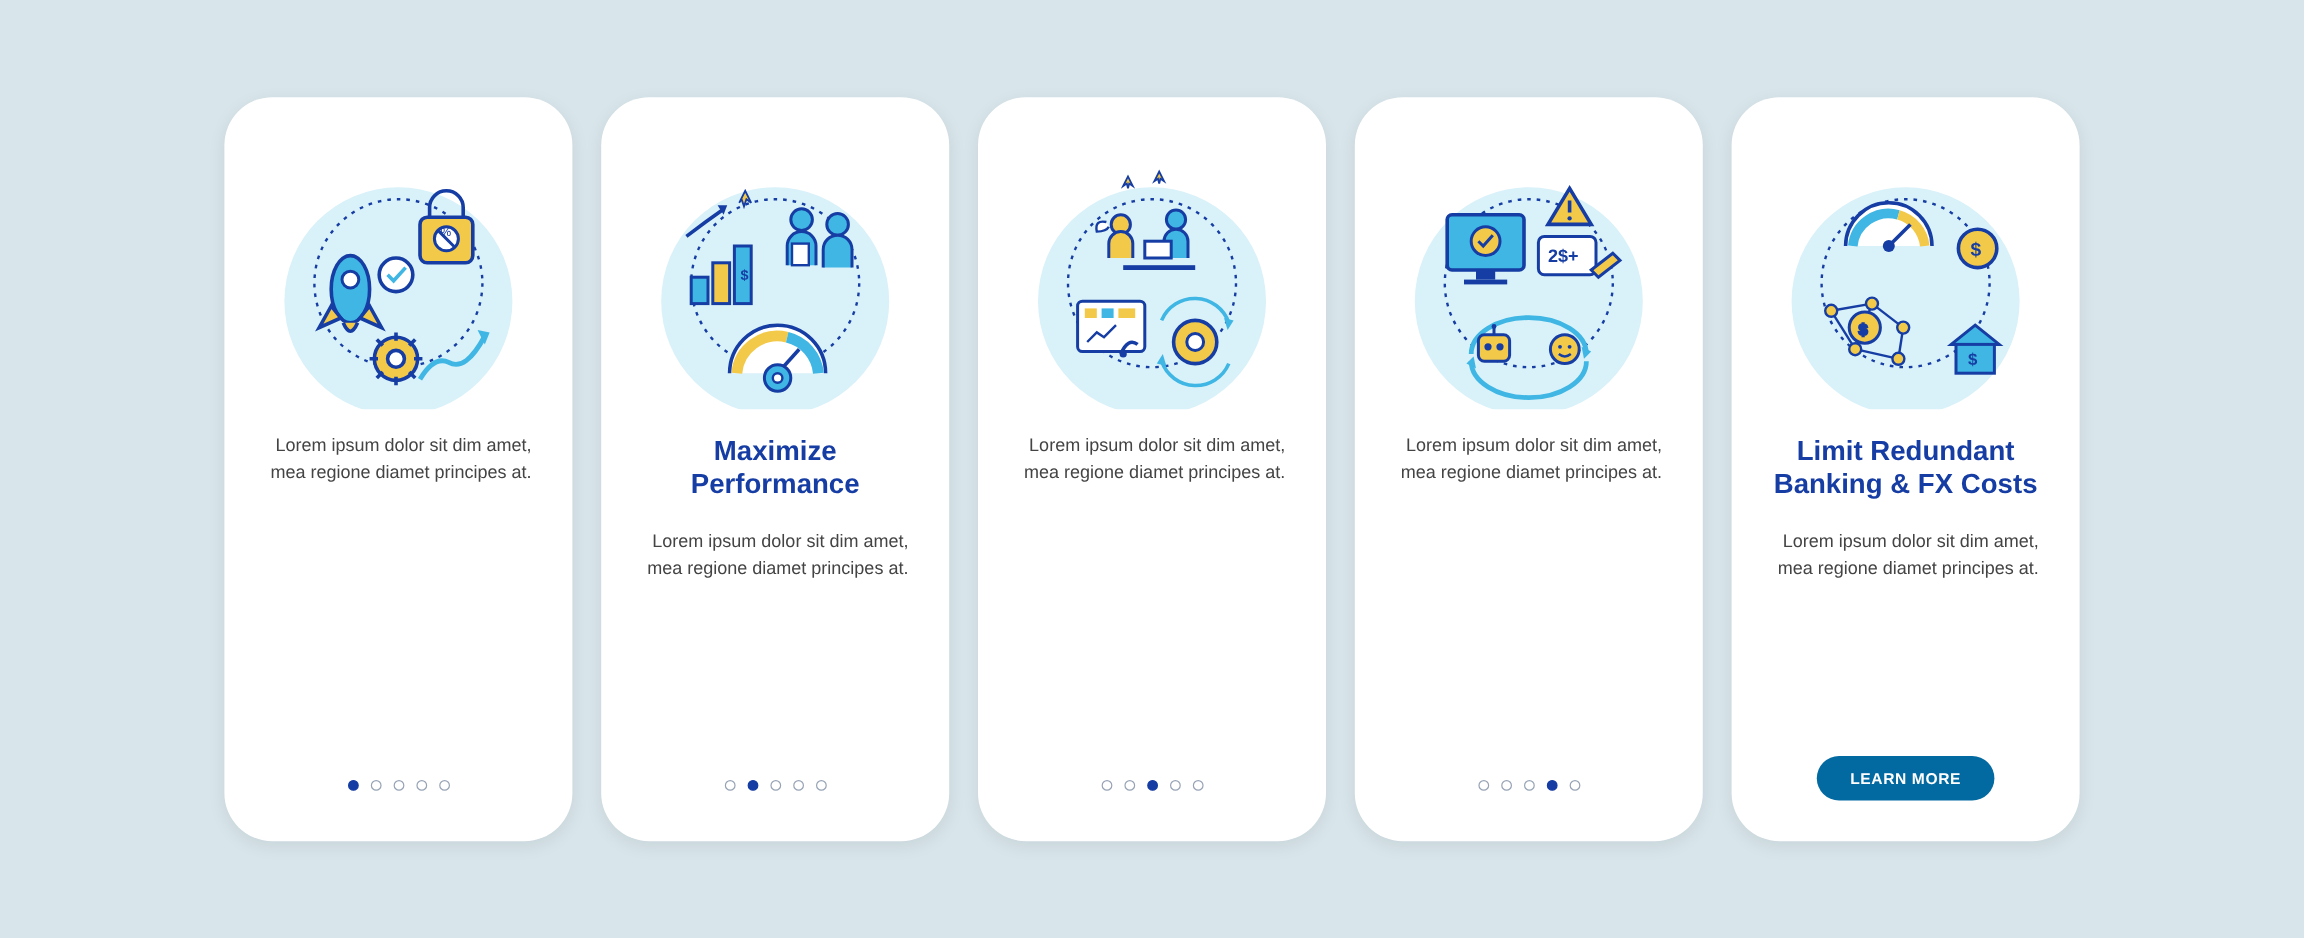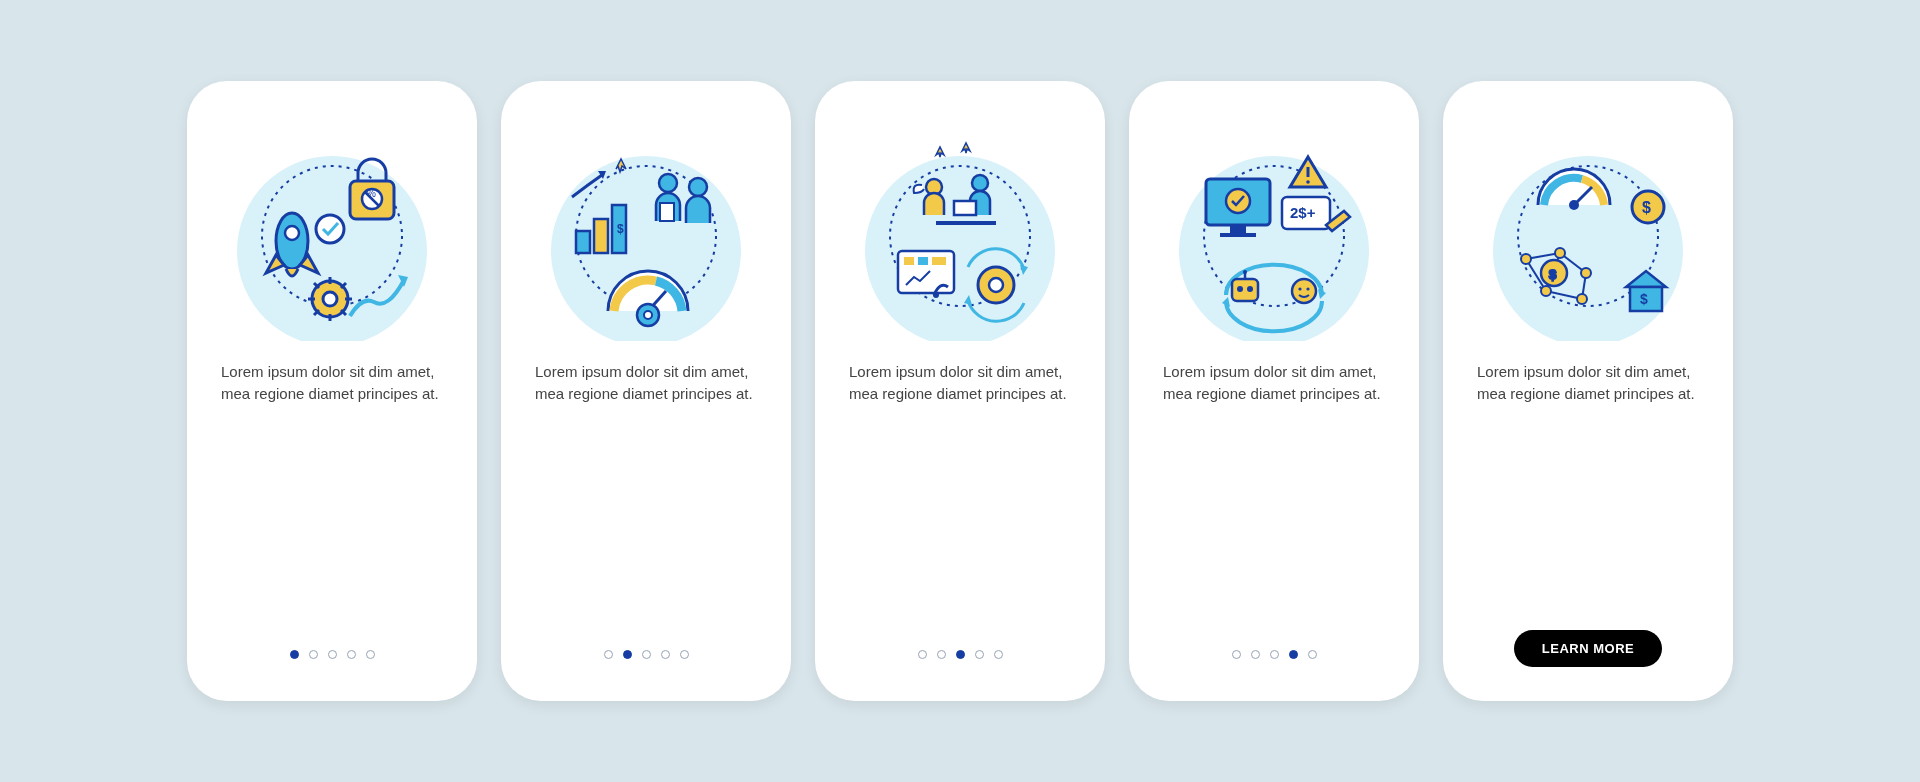--- a/index.html
+++ b/index.html
@@ -43,21 +43,21 @@
     margin-bottom: 22px;
     min-height: 58px;
     display: flex;
     align-items: center;
     justify-content: center;
   }
   .desc {
     color: #444;
     font-size: 15px;
     line-height: 1.45;
-    text-align: left;
+    text-align: right;
     padding: 0 6px;
   }
   .dots {
     position: absolute;
     bottom: 42px;
     left: 0; right: 0;
     display: flex;
     gap: 10px;
     justify-content: center;
   }
@@ -67,21 +67,21 @@
     border: 1.5px solid #97a3b5;
     background: transparent;
   }
   .dot.active {
     background: #163da3;
     border-color: #163da3;
   }
   .cta-btn {
     position: absolute;
     bottom: 34px;
-    background: #000000;
+    background: #0369a1;
     color: #fff;
     font-size: 13px;
     font-weight: 700;
     letter-spacing: 0.5px;
     border: none;
     border-radius: 20px;
     padding: 11px 28px;
     cursor: pointer;
   }
 </style>
@@ -175,20 +175,21 @@
         <circle cx="40" cy="40" r="6" fill="#163da3"></circle>
         <line x1="40" y1="40" x2="58" y2="20" stroke="#163da3" stroke-width="3"></line>
       </g>
 
       <g transform="translate(100,182)">
         <circle cx="12" cy="12" r="11" fill="#3fb6e3" stroke="#163da3" stroke-width="2.5"></circle>
         <circle cx="12" cy="12" r="4" fill="#fff" stroke="#163da3" stroke-width="2"></circle>
       </g>
     </svg>
   </div>
+  <div class="title">Maximize Performance</div>
   <div class="desc">Lorem ipsum dolor sit dim amet, mea regione diamet principes at.</div>
   <div class="dots">
     <span class="dot"></span>
     <span class="dot active"></span>
     <span class="dot"></span>
     <span class="dot"></span>
     <span class="dot"></span>
   </div>
 </div>
 
@@ -333,15 +334,16 @@
         <circle cx="10" cy="10" r="5" fill="#f2c948"></circle>
           <circle cx="44" cy="4" r="5" fill="#f2c948"></circle>
         <circle cx="70" cy="24" r="5" fill="#f2c948"></circle>
           <circle cx="30" cy="42" r="5" fill="#f2c948"></circle>
         <circle cx="66" cy="50" r="5" fill="#f2c948"></circle>
         <circle cx="38" cy="24" r="13" fill="#f2c948" stroke="#163da3" stroke-width="2.5"></circle>
         <text x="33" y="30" font-size="13" fill="#163da3" font-weight="700">$</text>
       </g>
     </svg>
   </div>
+  <div class="title">Limit Redundant Banking &amp; FX Costs</div>
   <div class="desc">Lorem ipsum dolor sit dim amet, mea regione diamet principes at.</div>
   <button class="cta-btn">LEARN MORE</button>
 </div>
 
 </body></html>

